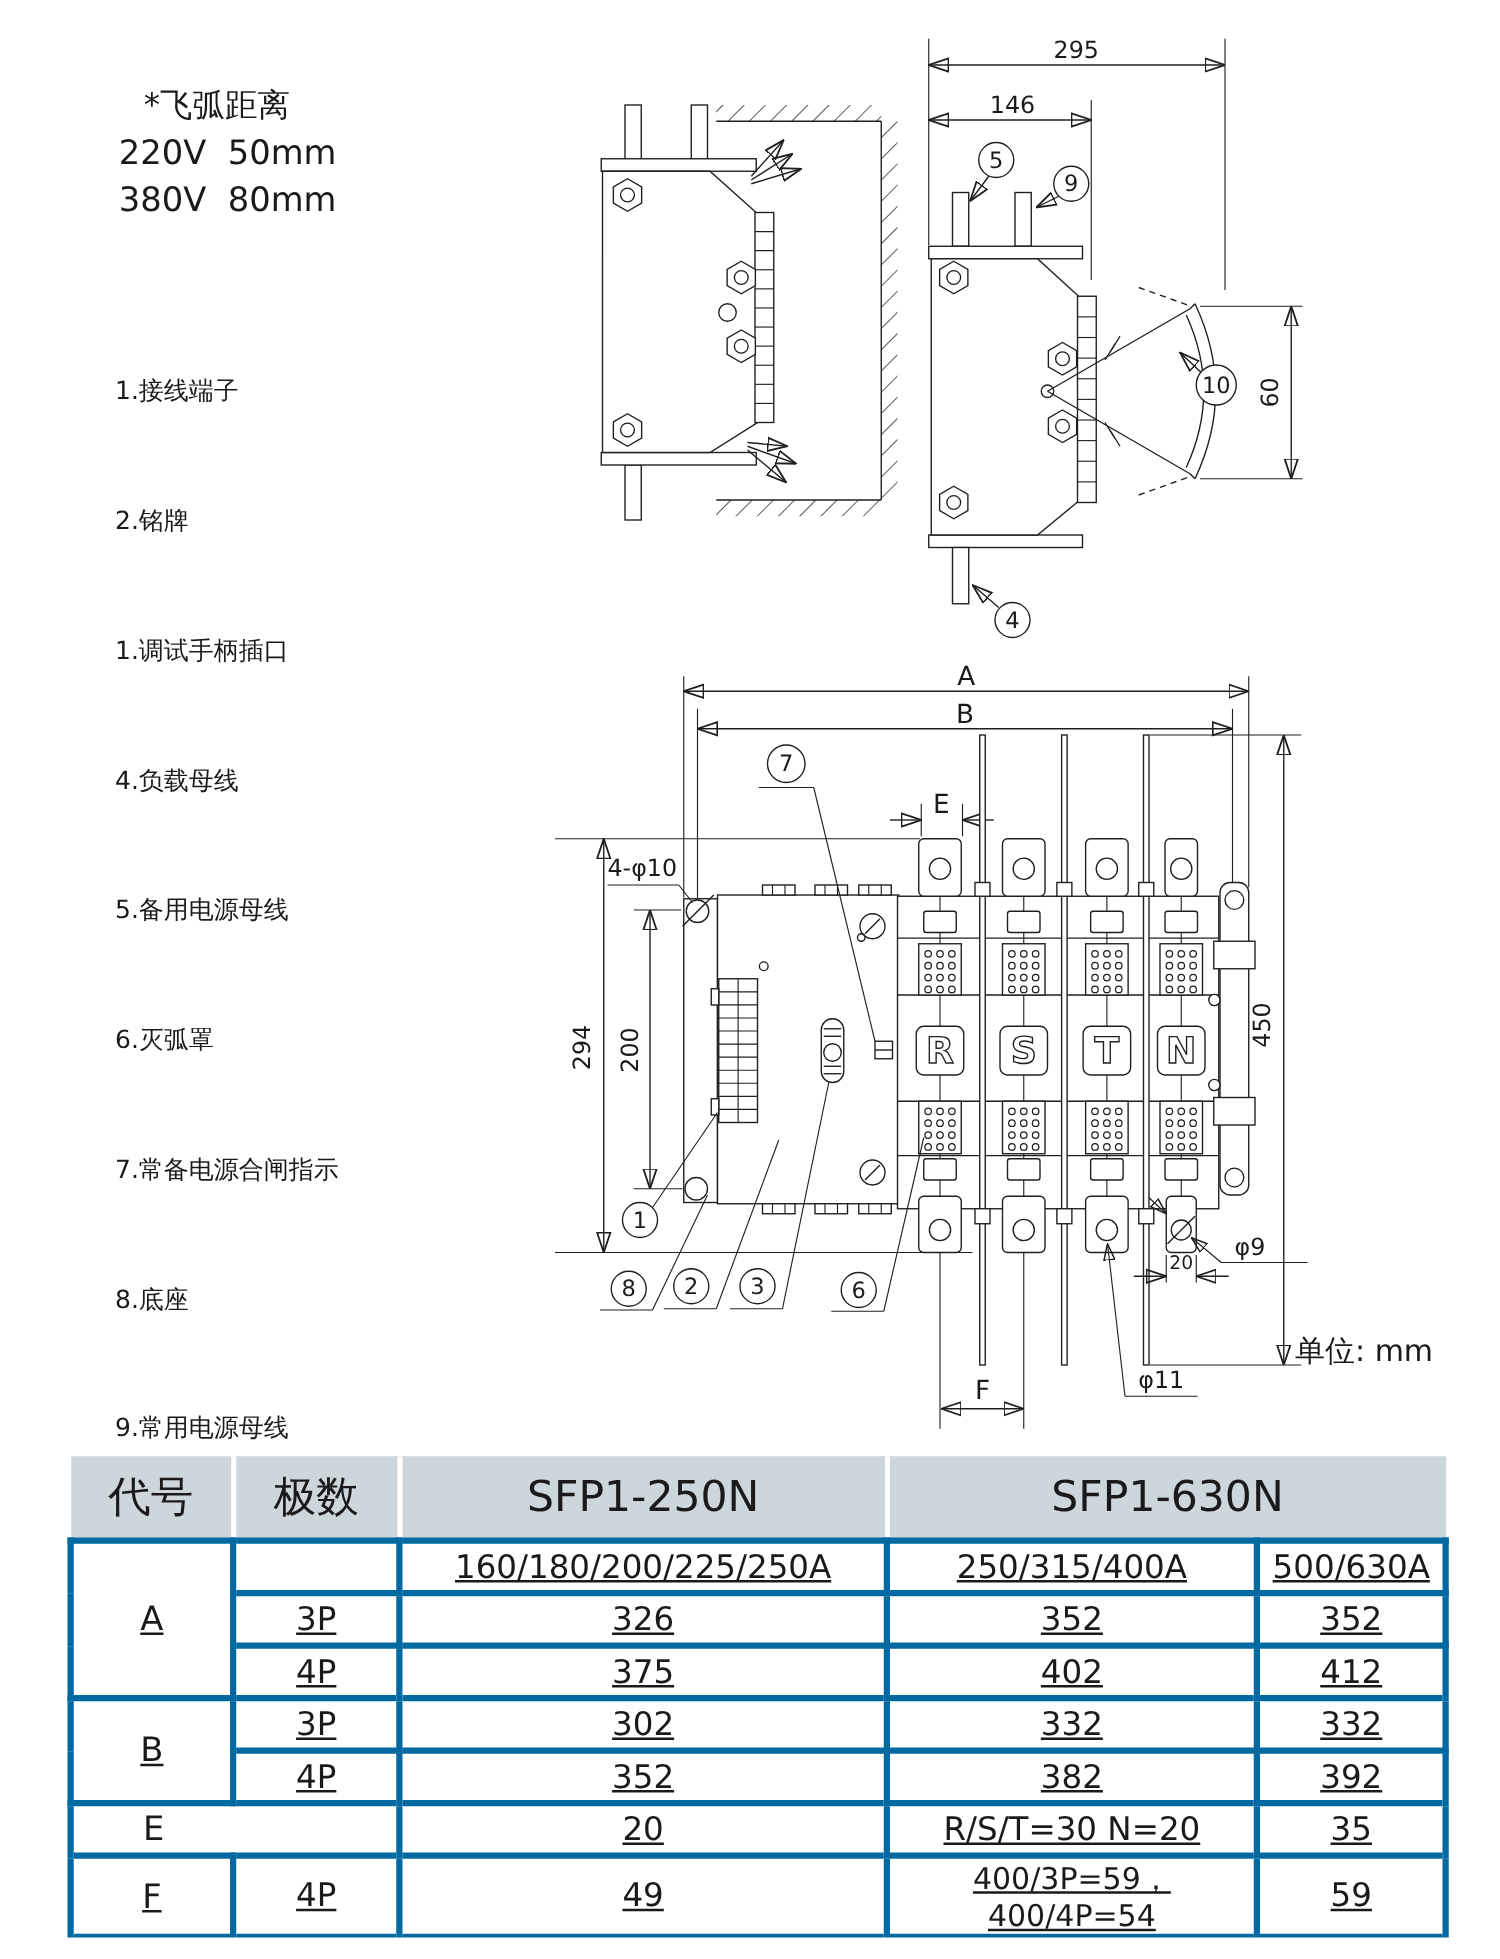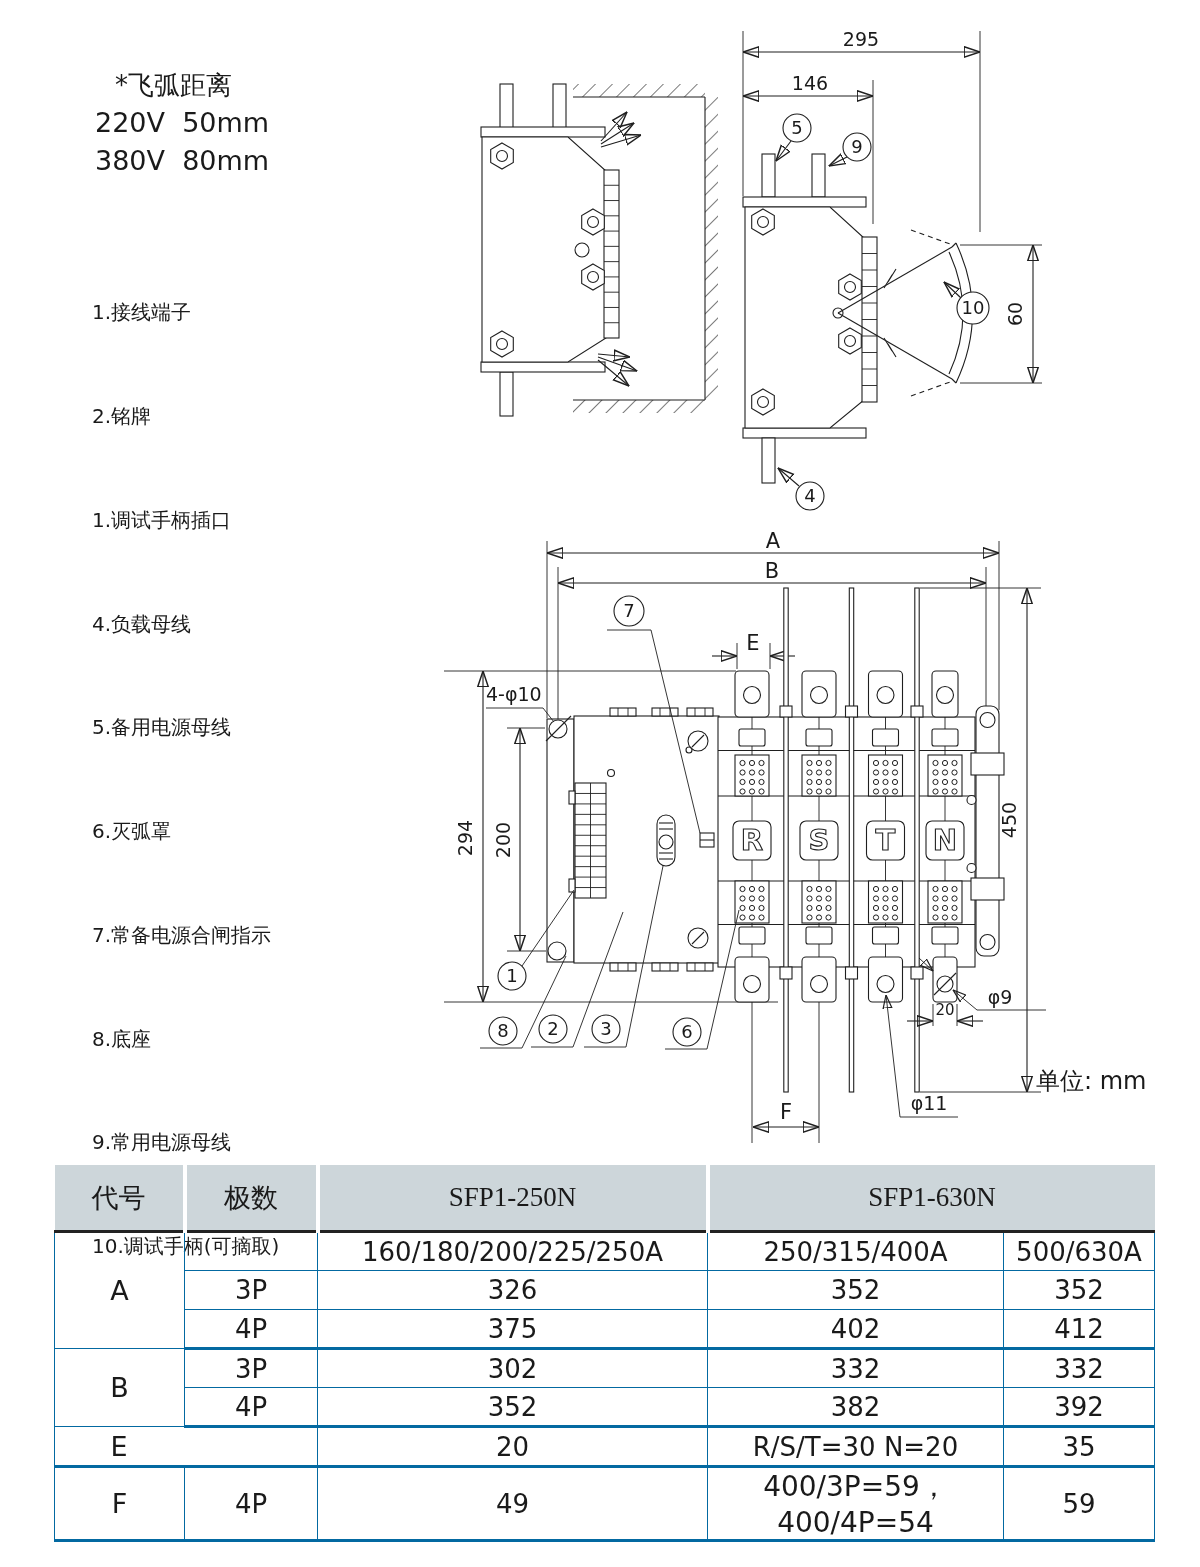--- a/index.html
+++ b/index.html
@@ -20,28 +20,28 @@
   svg .dimt{font-size:19px;}
   svg .dimt2{font-size:21px;}
   svg .smt{font-size:15px;}
   svg .ct{font-size:18px;}
   svg .hatchband{fill:url(#hatch);stroke:none;}
   svg .thin{stroke-width:0.9px;}
   svg .dash{stroke-dasharray:5,4;}
   svg .polelabel{font-size:29px;font-weight:bold;fill:none;stroke:#222;stroke-width:1.1px;}
   
   #spec-table{position:absolute;left:54px;top:1165px;border-collapse:collapse;table-layout:fixed;width:1100px;}
-  #spec-table th{background:#cdd6da;font-weight:normal;font-size:27px;border:none;border-bottom:3px solid #222;height:63px;font-family:Liberation Serif, serif;}
+  #spec-table th{background:#cdd6da;font-weight:normal;font-size:34px;border:none;border-bottom:3px solid #222;height:63px;}
   #spec-table th.gut{border-right:4px solid #ffffff;}
-  #spec-table td{border:1px solid #0369a1;text-align:center;font-size:26px;height:37px;padding:0;}
+  #spec-table td{border:5px solid #0369a1;text-align:center;font-size:26px;height:37px;padding:0;text-decoration:underline;}
   #spec-table tr.thick td{border-bottom-width:3px;}
   #spec-table td.codecell{font-size:27px;}
   #spec-table td.merge{text-align:left;}
   #spec-table td.merge .code-span{display:inline-block;width:128px;text-align:center;font-size:27px;}
-  #spec-table td.longcell{font-size:28px;}
+  #spec-table td.longcell{font-size:24px;}
 </style>
 </head>
 <body>
 
 <div id="canvas">
 
   <div id="arc-note" class="abs">
     <div class="t">*飞弧距离</div>
     <div class="v">220V  50mm</div>
     <div class="v">380V  80mm</div>
@@ -50,21 +50,20 @@
   <div id="parts-list" class="abs">
     <div>1.接线端子</div>
     <div>2.铭牌</div>
     <div>1.调试手柄插口</div>
     <div>4.负载母线</div>
     <div>5.备用电源母线</div>
     <div>6.灭弧罩</div>
     <div>7.常备电源合闸指示</div>
     <div>8.底座</div>
     <div>9.常用电源母线</div>
-    <div>10.调试手柄(可摘取)</div>
   </div>
 
   <svg id="svg-side" class="abs" style="left:440px;top:22px;" width="650" height="502" viewBox="440 22 650 502">
     <defs>
       <marker id="ah1" viewBox="0 0 12 10" refX="12" refY="5" markerWidth="15" markerHeight="12" orient="auto-start-reverse">
         <path d="M0,1 L12,5 L0,9 Z" fill="#1f1f1f" stroke="none"></path>
       </marker>
       <pattern id="hatch" width="12" height="12" patternUnits="userSpaceOnUse" patternTransform="rotate(45)">
         <line x1="0" y1="0" x2="0" y2="12" style="stroke:#333;stroke-width:1.3"></line>
       </pattern>

